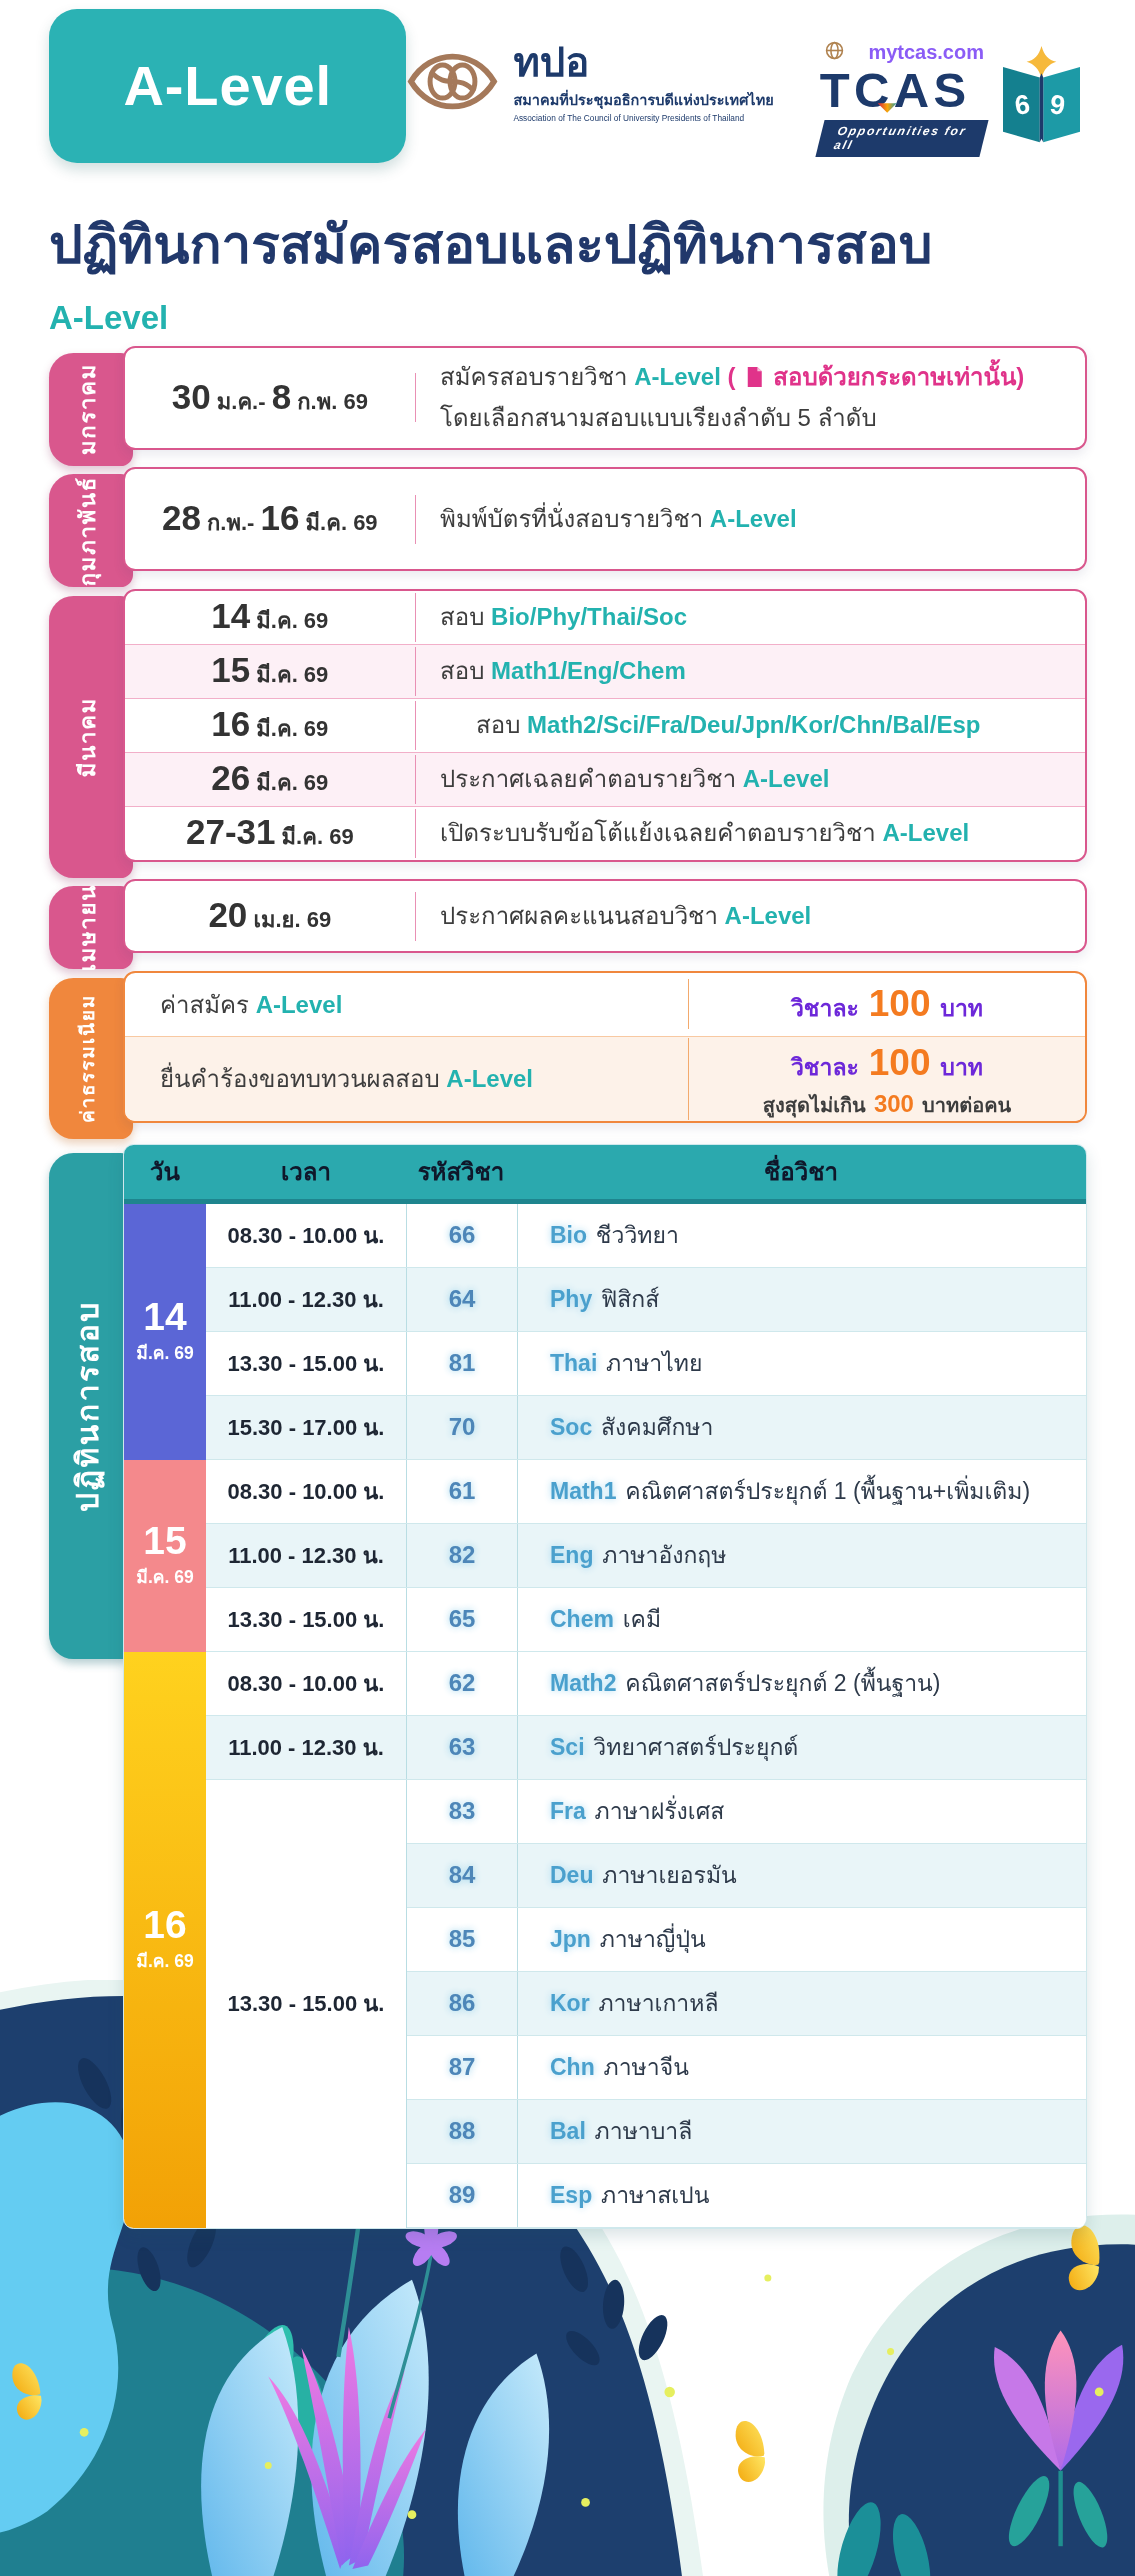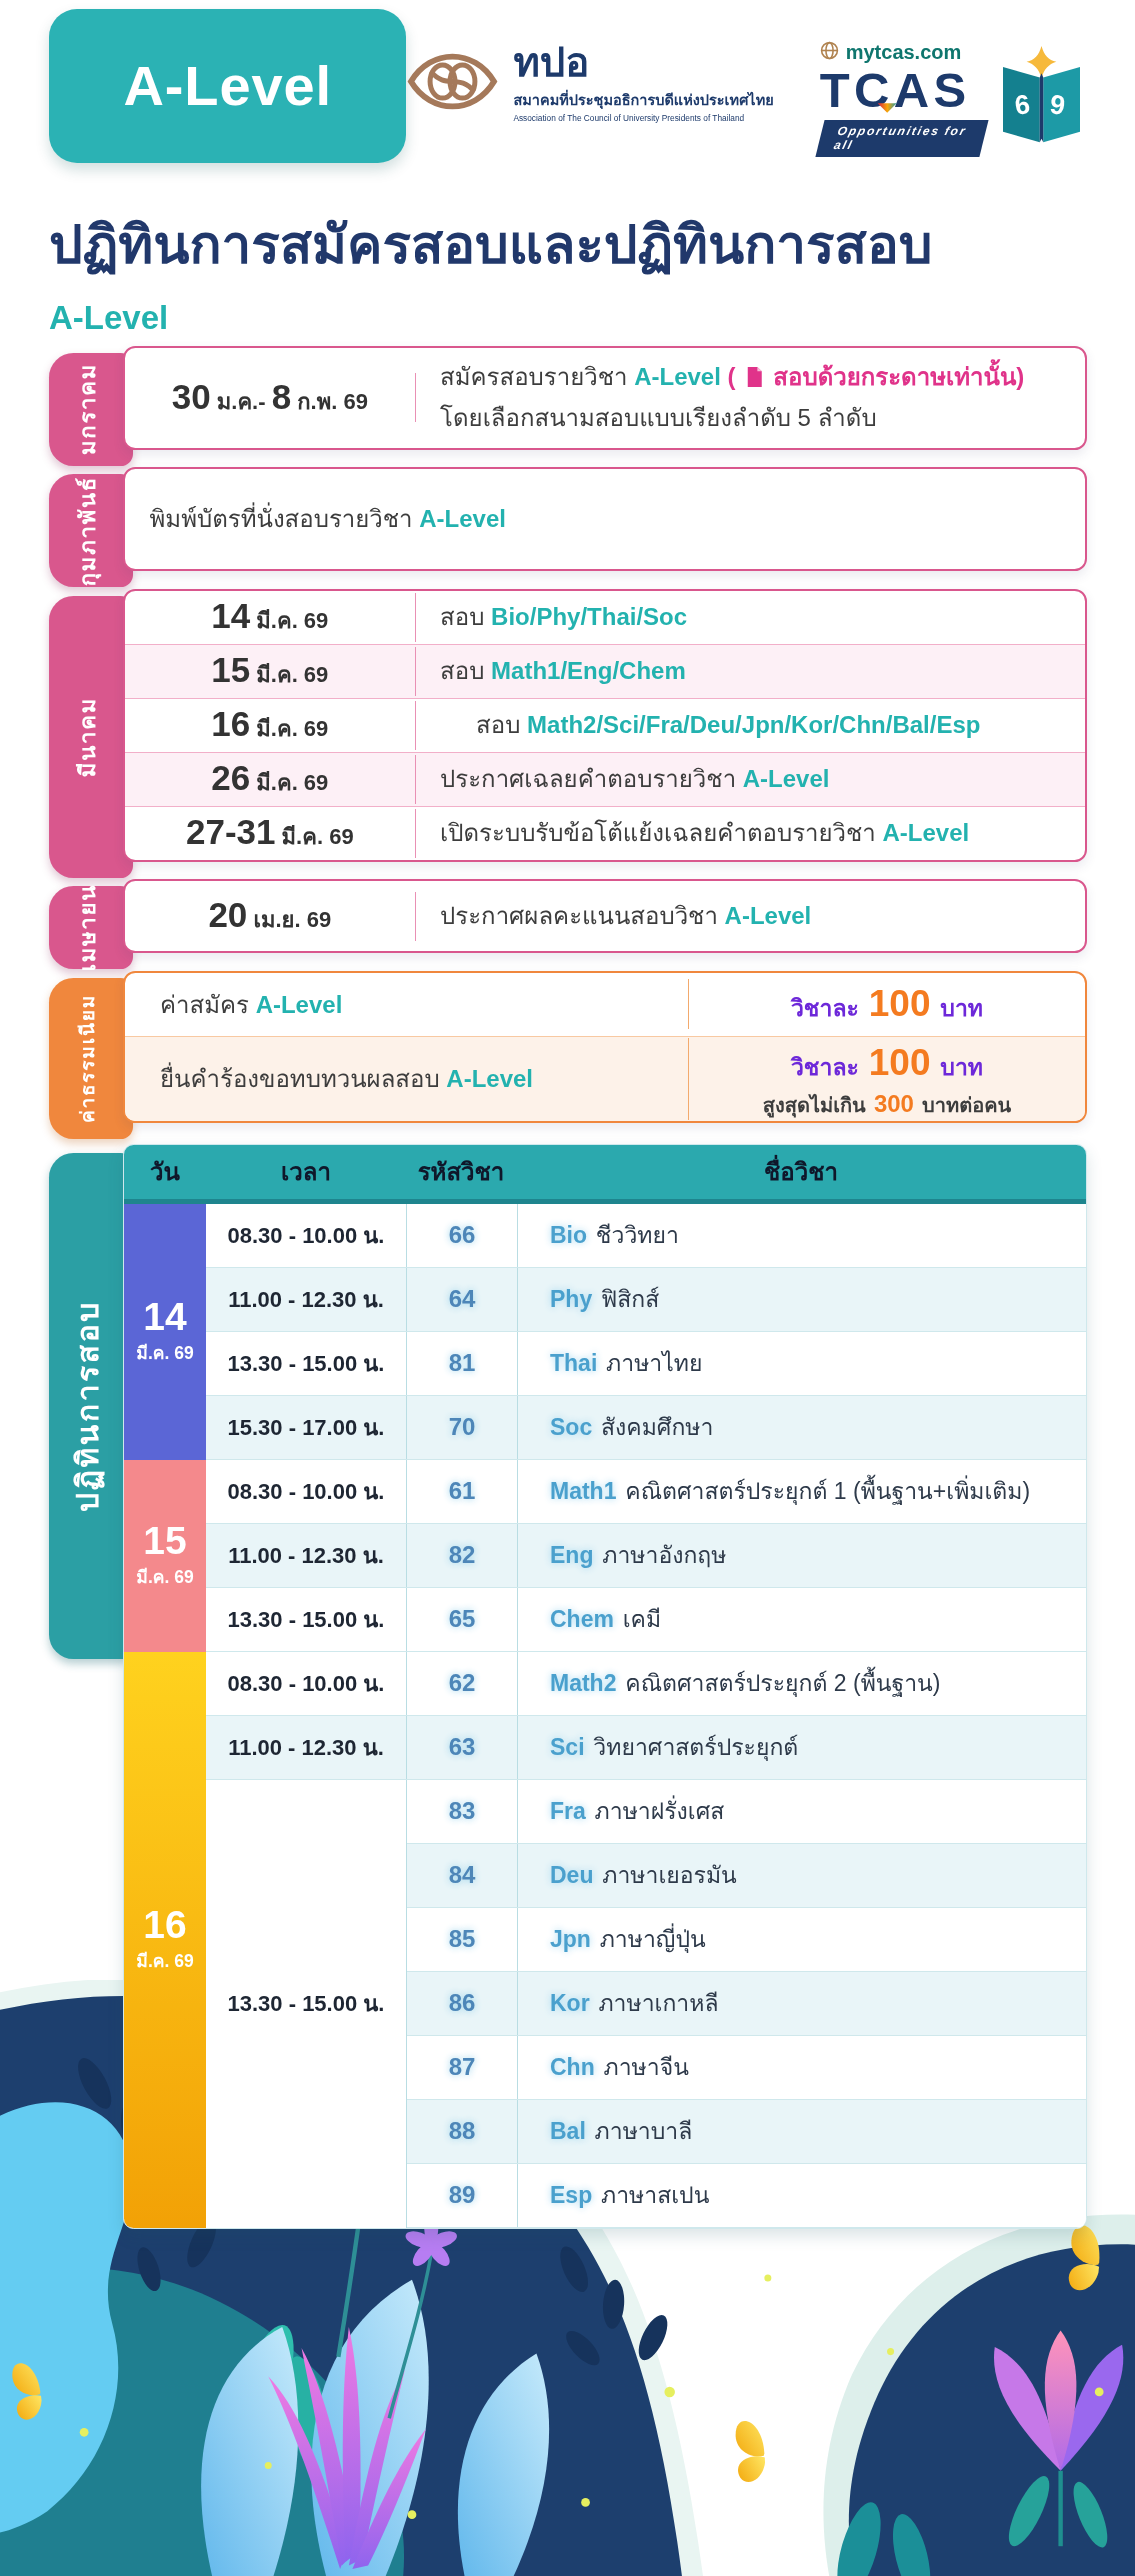--- a/index.html
+++ b/index.html
@@ -12,21 +12,21 @@
   .badge{width:368px;height:154px;background:#2bb2b4;border-radius:28px;display:flex;align-items:center;
          justify-content:center;color:#fff;font-weight:bold;font-size:56px;letter-spacing:0.9px;
          box-shadow:0 7px 14px rgba(0,80,80,.18);}
   .logos{display:flex;align-items:flex-start;gap:46px;margin-top:32px;}
   .cupt{display:flex;align-items:center;gap:14px;}
   .cupt-col{display:flex;flex-direction:column;color:#1d3a6b;}
   .cupt-abbr{font-size:40px;font-weight:bold;line-height:1;}
   .cupt-th{font-size:14.5px;font-weight:bold;margin-top:5.3px;white-space:nowrap;}
   .cupt-en{font-size:8.3px;margin-top:2.6px;white-space:nowrap;}
   .tcas{position:relative;padding-right:103px;}
-  .tcas-site{display:flex;align-items:center;gap:7px;font-weight:bold;color:#0f766e;font-size:20px;}
+  .tcas-site{display:flex;align-items:center;gap:24px;font-weight:bold;color:#8b5cf6;font-size:20px;justify-content:flex-end;}
   .tcas-word{position:relative;font-size:49px;font-weight:bold;color:#1d3a6b;letter-spacing:4.4px;line-height:1.05;}
   .tcas-tri{position:absolute;left:58px;bottom:3.5px;width:19px;height:9.6px;
             background:linear-gradient(90deg,#d7263d,#f6a609,#1b9aaa);
             clip-path:polygon(50% 100%,0 0,100% 0);}
   .tcas-banner{display:inline-block;background:#1d3a6b;color:#fff;font-style:italic;font-weight:bold;
                font-size:12px;letter-spacing:1.8px;padding:4.4px 16px;transform:skewX(-14deg);margin-top:3.5px;}
   .tcas-book{position:absolute;right:0;top:3.5px;}
   .bkdigit{position:absolute;color:#fff;font-weight:bold;font-size:27px;}
   .bkd0{left:19px;top:46px;transform:rotate(-7deg);}
   .bkd1{left:54px;top:46px;transform:rotate(7deg);}
@@ -301,20 +301,23 @@
               </div>
             </div>
           </div>
         </div>
         <div class="mwrap">
           <div class="mtab">
             <span class="vtext">กุมภาพันธ์</span>
           </div>
           <div class="mcard">
             <div class="mrow" style="height: 100px;">
+              <div class="mdate">
+                <div><span class="num">28</span><span class="unit"> ก.พ.- </span><span class="num">16</span><span class="unit"> มี.ค. 69</span></div>
+              </div>
               <div class="mdesc">
                 <div class="line"><span class="sd">พิมพ์บัตรที่นั่งสอบรายวิชา </span><span class="st">A-Level</span></div>
               </div>
             </div>
           </div>
         </div>
         <div class="mwrap">
           <div class="mtab">
             <span class="vtext">มีนาคม</span>
           </div>

